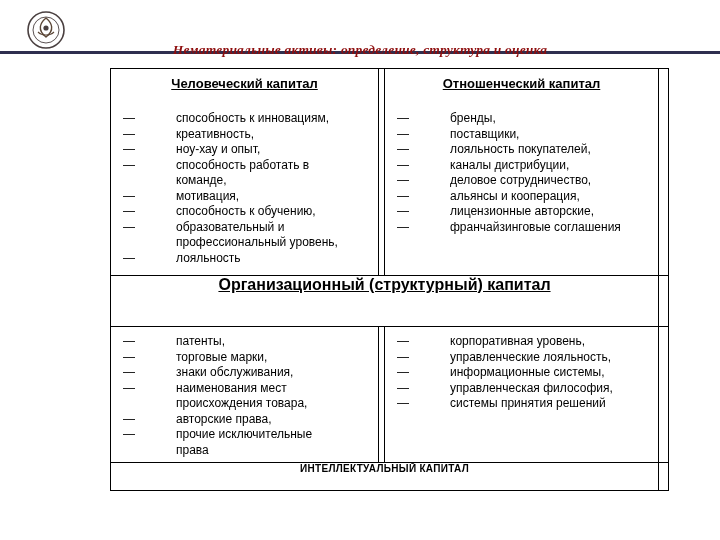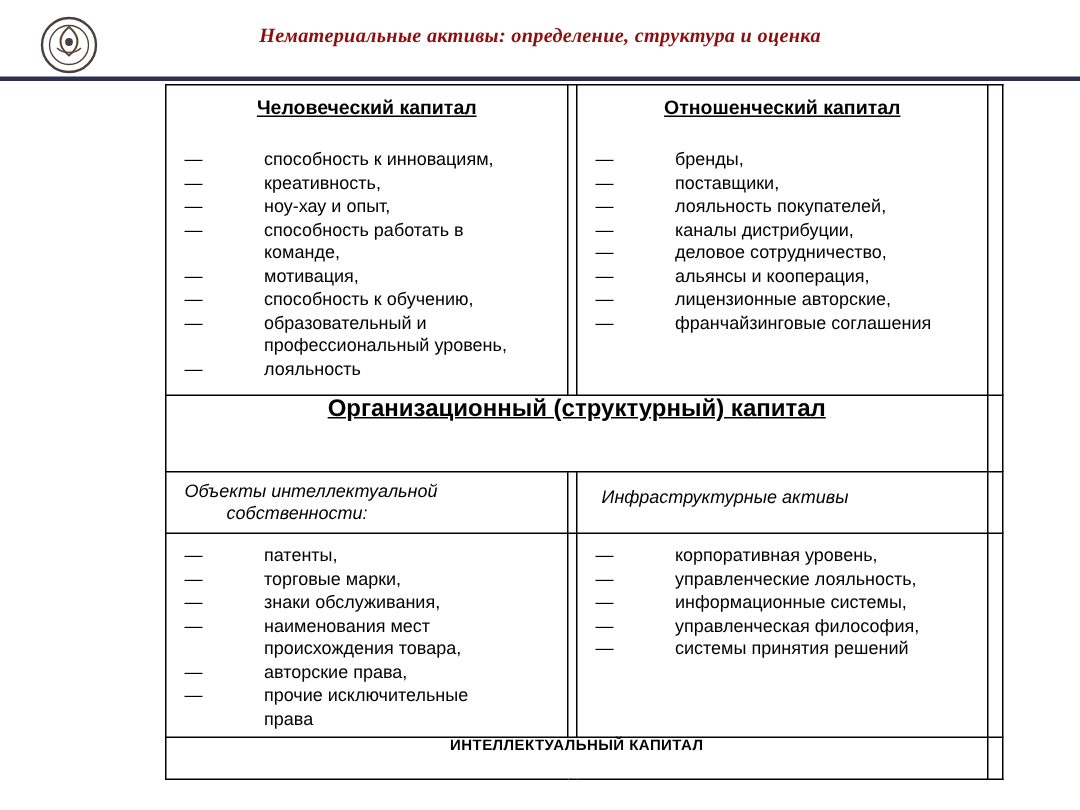--- a/index.html
+++ b/index.html
@@ -22,39 +22,39 @@
   }
   .logo {
     position: absolute;
     left: 26px;
     top: 10px;
     width: 40px;
     height: 40px;
   }
   .title {
     text-align: center;
-    padding-top: 16px;
+    padding-top: 42px;
     font-family: "Liberation Serif", serif;
     font-style: italic;
     font-weight: bold;
     font-size: 13.5px;
     color: #8e0e0e;
     letter-spacing: 0.2px;
   }
   .rule {
     margin-top: 7px;
     height: 3px;
     background: #2f2f4f;
     width: 100%;
   }
   
   table.tbl {
     position: absolute;
     left: 110px;
-    top: 56px;
+    top: 68px;
     width: 558px;
     border-collapse: collapse;
     table-layout: fixed;
     font-size: 12px;
     color: #000;
   }
   table.tbl td {
     border: 1px solid #000;
     vertical-align: top;
     padding: 0;
@@ -228,30 +228,20 @@
       <td class="h1"></td>
     </tr>
 
     <tr>
       <td class="h2 org" colspan="3">
         <span class="u">Организационный (структурный) капитал</span>
       </td>
       <td class="h2"></td>
     </tr>
 
-    <tr>
-      <td class="h3 subh">
-        <div class="pad-ip">Объекты интеллектуальной собственности:</div>
-      </td>
-      <td class="h3"></td>
-      <td class="h3 subh">
-        <div class="pad-infra">Инфраструктурные активы</div>
-      </td>
-      <td class="h3"></td>
-    </tr>
 
     <tr>
       <td class="h4 list-cell">
         <div class="list">
               <div class="li">
                 <span class="dash">—</span>
                 <span class="li-text">патенты,</span>
               </div>
               <div class="li">
                 <span class="dash">—</span>

